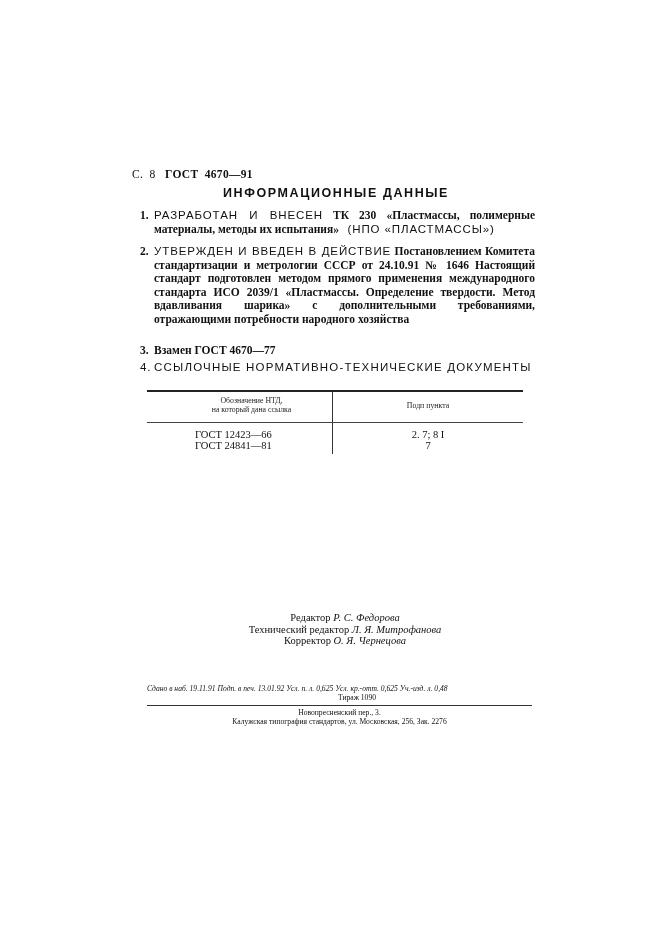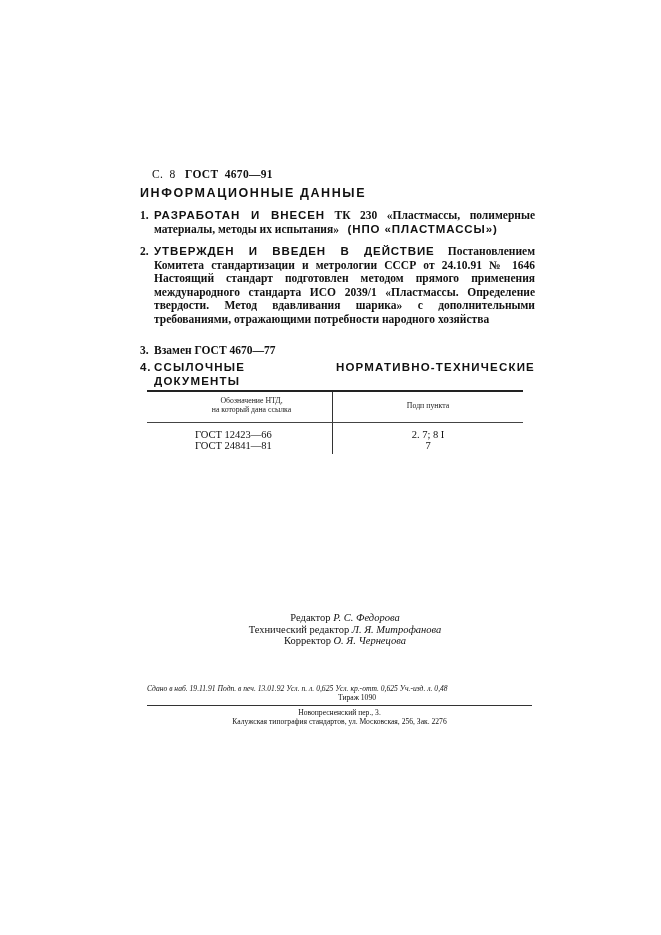--- a/index.html
+++ b/index.html
@@ -6,44 +6,45 @@
     body {
       width: 661px; height: 935px;
       background: #ffffff;
       position: relative;
       overflow: hidden;
       color: #111111;
       font-family: "Liberation Serif", "DejaVu Serif", serif;
     }
     .abs { position: absolute; }
     .page-header {
-      left: 152px; top: 168px;
+      left: 132px; top: 168px;
       font-size: 11.5px;
       font-weight: bold;
       letter-spacing: 0.3px;
       white-space: pre;
     }
     .page-header .pg { font-weight: normal; }
     .title {
       left: 140px; top: 186px; width: 392px;
+      text-align: center;
       font-family: "Liberation Sans", "DejaVu Sans", sans-serif;
       font-weight: bold;
       font-size: 12.5px;
       letter-spacing: 1.6px;
     }
     .item {
       left: 140px; width: 395px;
       font-size: 11.5px;
       line-height: 13.6px;
     }
     .item .num { position: absolute; left: 0; top: 0; }
     .item .body { margin-left: 14px; text-align: justify; }
     .item .caps {
       font-family: "Liberation Sans", "DejaVu Sans", sans-serif;
-      font-weight: bold;
+      font-weight: normal;
       letter-spacing: 0.9px;
       font-size: 11.5px;
     }
     .item1 { top: 209px; font-weight: bold; }
     .item2 { top: 245px; font-weight: bold; }
     .item3 { top: 344px; font-weight: bold; }
     .item4 { top: 361px; }
     .item4 .body .caps { letter-spacing: 1.2px; }
 
     .ref-table {

